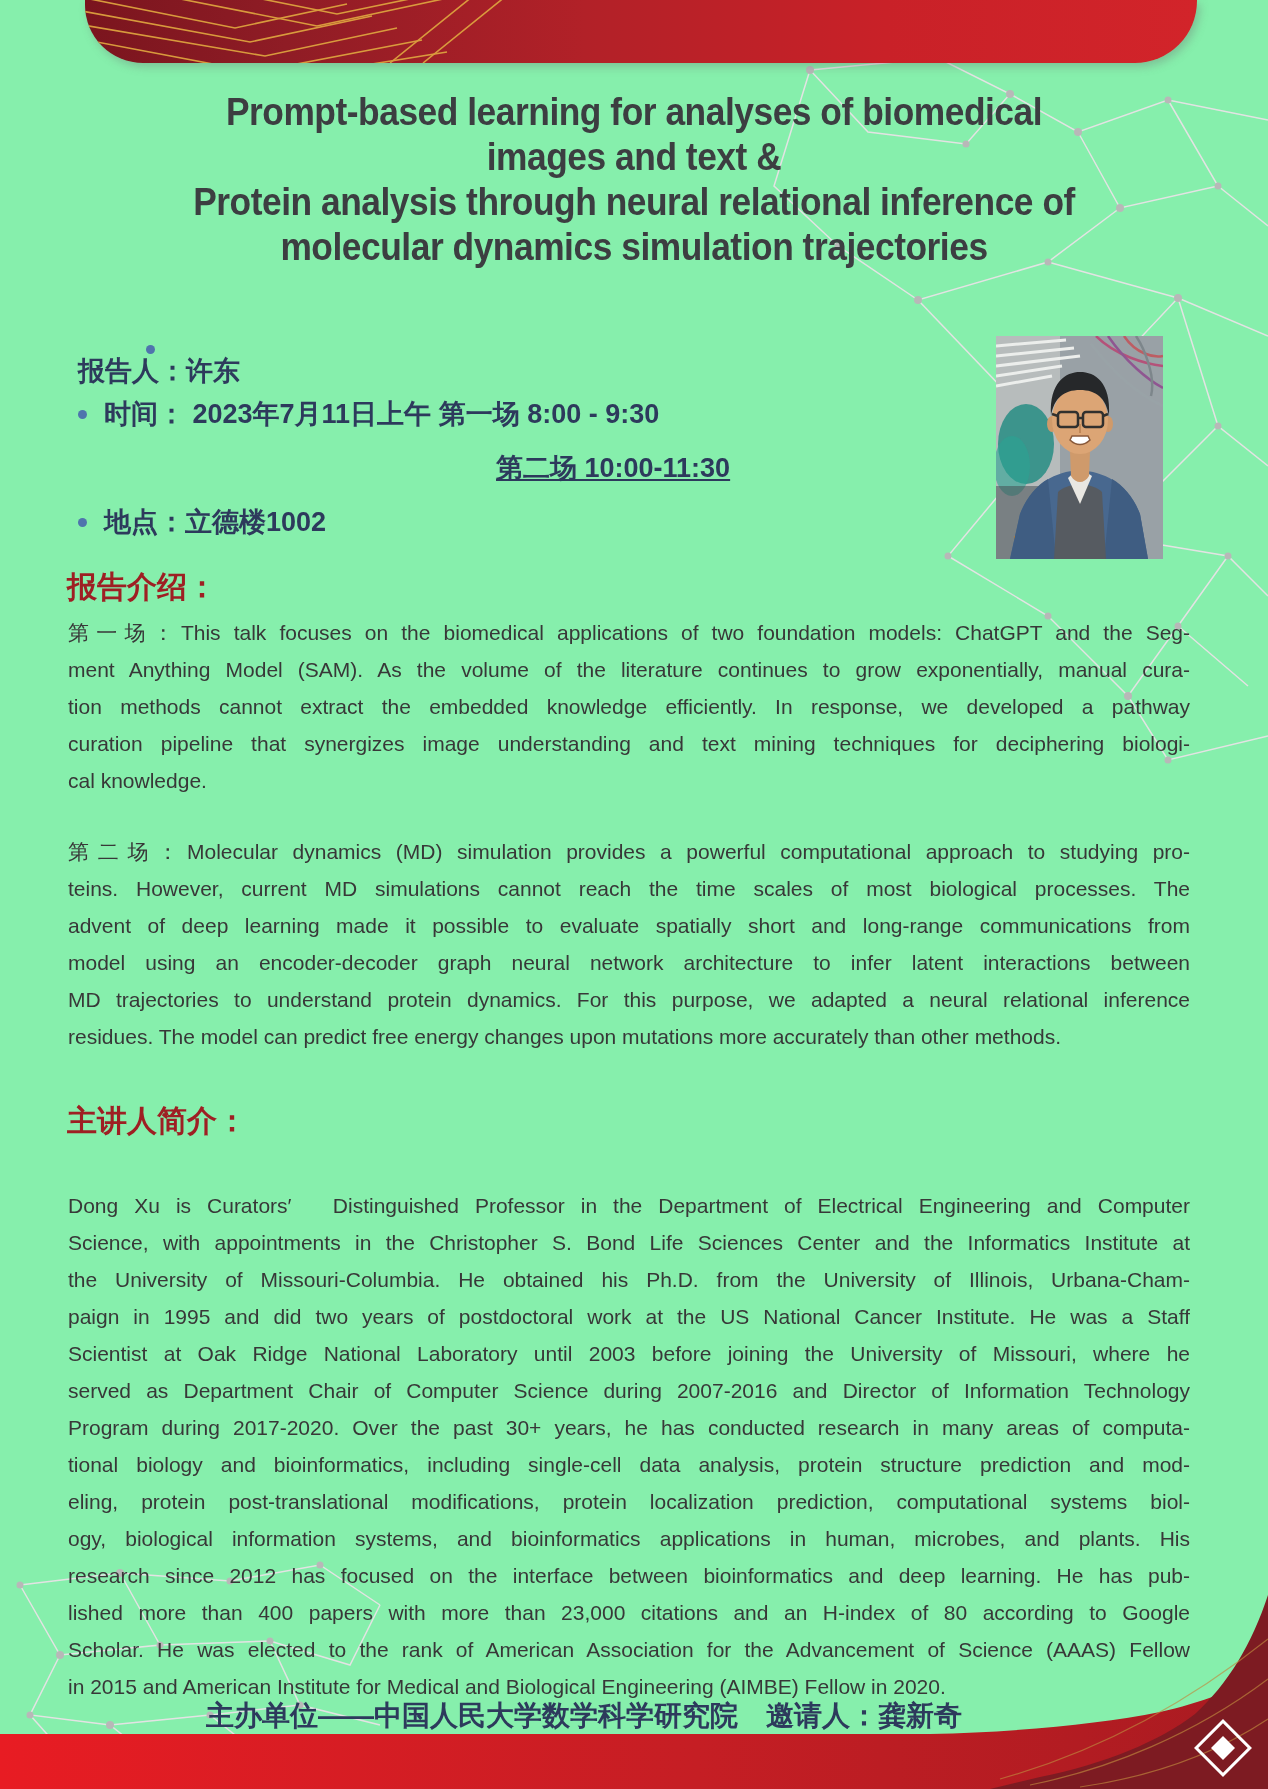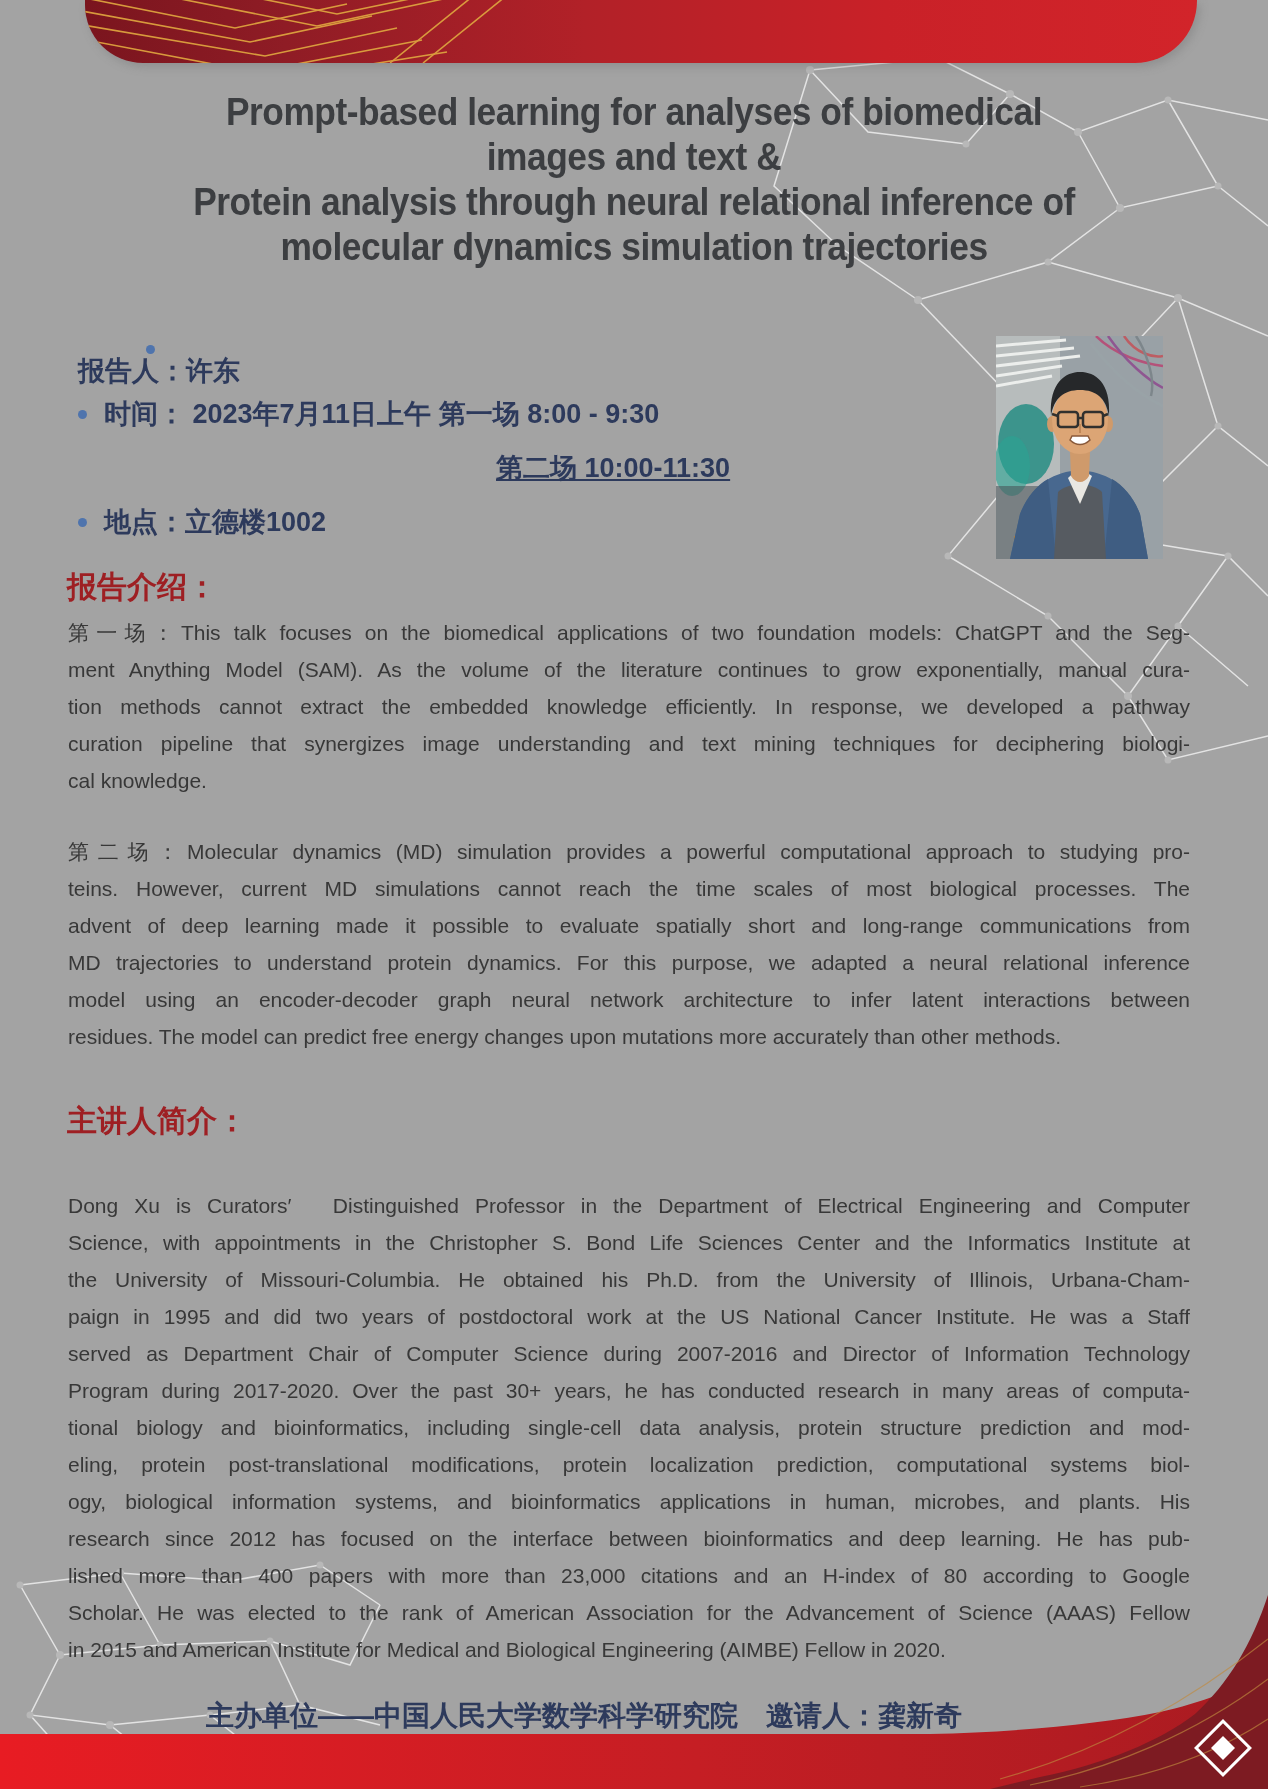--- a/index.html
+++ b/index.html
@@ -1,18 +1,18 @@
 <!DOCTYPE html>
 <html><head>
 <meta charset="utf-8">
 <style>
   html,body { margin:0; padding:0; background:#ffffff; }
   .page {
     position:relative; width:1268px; height:1789px; margin:0 auto;
-    background:#a3a3a3; overflow:hidden;
+    background:#86efac; overflow:hidden;
     font-family:"Liberation Sans","DejaVu Sans",sans-serif;
     color:#383838;
   }
   
   .banner {
     position:absolute; left:85px; top:0; width:1112px; height:63px;
     background:linear-gradient(90deg,#7a151e 0%,#8f1c25 18%,#b22128 45%,#c92128 72%,#d2242a 100%);
     border-bottom-left-radius:58px; border-bottom-right-radius:62px;
     box-shadow:3px 4px 8px rgba(110,110,110,0.35);
     overflow:hidden;
@@ -227,31 +227,32 @@
       <div class="jline">第一场：This talk focuses on the biomedical applications of two foundation models: ChatGPT and the Seg-</div>
       <div class="jline">ment Anything Model (SAM). As the volume of the literature continues to grow exponentially, manual cura-</div>
       <div class="jline">tion methods cannot extract the embedded knowledge efficiently. In response, we developed a pathway</div>
       <div class="jline">curation pipeline that synergizes image understanding and text mining techniques for deciphering biologi-</div>
       <div class="jline">cal knowledge.</div>
     </div>
   <div class="para" style="top:833px;">
       <div class="jline">第二场：Molecular dynamics (MD) simulation provides a powerful computational approach to studying pro-</div>
       <div class="jline">teins. However, current MD simulations cannot reach the time scales of most biological processes. The</div>
       <div class="jline">advent of deep learning made it possible to evaluate spatially short and long-range communications from</div>
+      <div class="jline">model using an encoder-decoder graph neural network architecture to infer latent interactions between</div>
       <div class="jline">MD trajectories to understand protein dynamics. For this purpose, we adapted a neural relational inference</div>
-      <div class="jline">model using an encoder-decoder graph neural network architecture to infer latent interactions between</div>
       <div class="jline">residues. The model can predict free energy changes upon mutations more accurately than other methods.</div>
     </div>
 
   <div class="sec-heading" style="top:1104px;">主讲人简介：</div>
   <div class="para" style="top:1143px;margin-top:44px;">
       <div class="jline">Dong Xu is Curators′　Distinguished Professor in the Department of Electrical Engineering and Computer</div>
       <div class="jline">Science, with appointments in the Christopher S. Bond Life Sciences Center and the Informatics Institute at</div>
       <div class="jline">the University of Missouri-Columbia. He obtained his Ph.D. from the University of Illinois, Urbana-Cham-</div>
       <div class="jline">paign in 1995 and did two years of postdoctoral work at the US National Cancer Institute. He was a Staff</div>
+      <div class="jline">Scientist at Oak Ridge National Laboratory until 2003 before joining the University of Missouri, where he</div>
       <div class="jline">served as Department Chair of Computer Science during 2007-2016 and Director of Information Technology</div>
       <div class="jline">Program during 2017-2020. Over the past 30+ years, he has conducted research in many areas of computa-</div>
       <div class="jline">tional biology and bioinformatics, including single-cell data analysis, protein structure prediction and mod-</div>
       <div class="jline">eling, protein post-translational modifications, protein localization prediction, computational systems biol-</div>
       <div class="jline">ogy, biological information systems, and bioinformatics applications in human, microbes, and plants. His</div>
       <div class="jline">research since 2012 has focused on the interface between bioinformatics and deep learning. He has pub-</div>
       <div class="jline">lished more than 400 papers with more than 23,000 citations and an H-index of 80 according to Google</div>
       <div class="jline">Scholar. He was elected to the rank of American Association for the Advancement of Science (AAAS) Fellow</div>
       <div class="jline">in 2015 and American Institute for Medical and Biological Engineering (AIMBE) Fellow in 2020.</div>
     </div>

